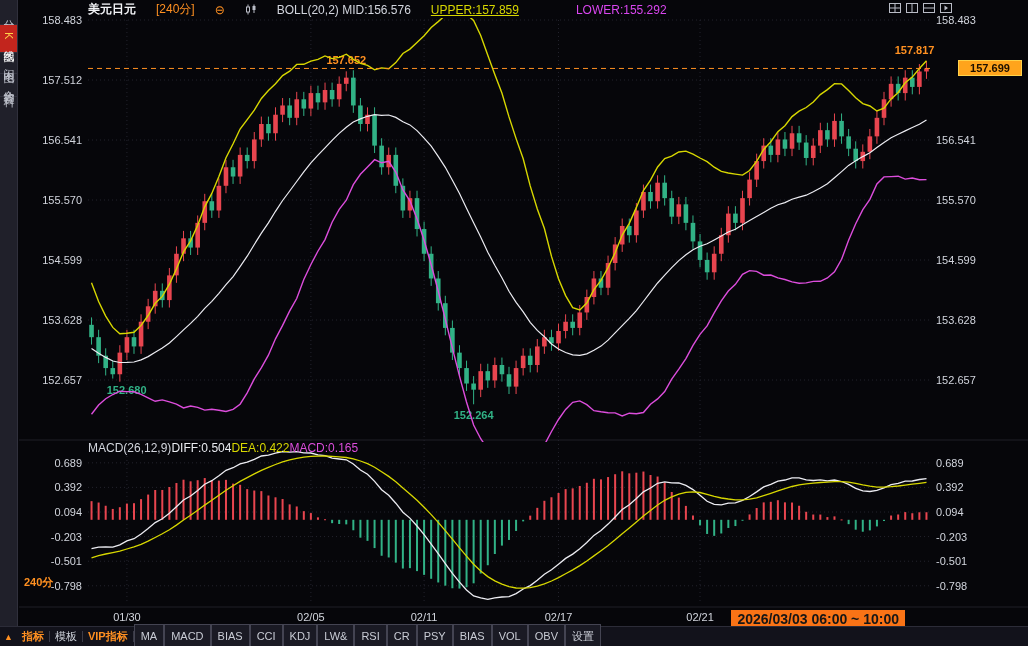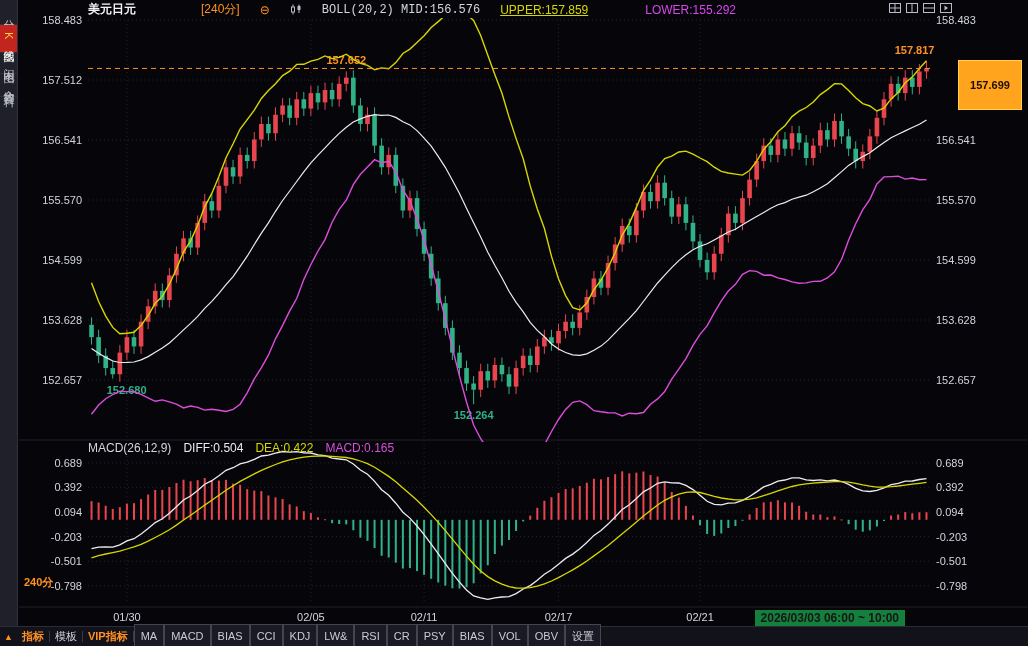--- a/index.html
+++ b/index.html
@@ -3,45 +3,45 @@
 <meta charset="utf-8">
 <style>
   html,body{margin:0;padding:0;background:#06060a;}
   .screen{position:relative;width:1028px;height:646px;background:#06060a;overflow:hidden;
           font-family:"Liberation Sans",sans-serif;color:#d2d5dd;}
   #chart{position:absolute;left:0;top:0;}
   svg text{font-family:"Liberation Sans",sans-serif;font-size:11px;}
   .hdr{position:absolute;left:88px;top:2px;height:15px;display:flex;align-items:center;gap:20px;
        font-size:12px;white-space:nowrap;z-index:4;}
   .sym{color:#f2f3f6;font-weight:bold;}
-  .per{color:#ff9021;margin-left:45px;}
+  .per{color:#ff9021;}
   .circ{color:#ff9021;font-size:12px;line-height:1;cursor:pointer;}
-  .bollb{color:#d2d5dd;font-family:Liberation Mono, monospace;}
+  .bollb{color:#d2d5dd;}
   .upperb{color:#d7d700;text-decoration:underline;}
   .lowerb{color:#d946ef;margin-left:37px;}
   .winbtns{position:absolute;right:76px;top:3px;display:flex;gap:5px;z-index:4;}
   .winbtns svg{display:block;cursor:pointer;}
   .sidebar{position:absolute;left:0;top:0;bottom:19px;width:18px;background:#20202a;
            border-right:1px solid #30303c;z-index:5;display:flex;flex-direction:column;
            align-items:center;padding-top:4px;box-sizing:border-box;}
   .side-item{writing-mode:vertical-rl;font-size:11px;letter-spacing:2px;color:#bfc2cc;
              padding:7px 1px;border-bottom:1px solid #30303c;cursor:pointer;}
   .side-item.active{background:#c2251d;color:#ffffff;}
   .side-item.active::first-letter{color:#ffd24a;}
-  .macdhdr{position:absolute;left:88px;top:441px;display:flex;gap:12px;font-size:12px;
+  .macdhdr{position:absolute;left:88px;top:441px;display:flex;font-size:12px;
            z-index:4;white-space:nowrap;}
   .pane-dot{position:absolute;left:4px;top:447px;width:8px;height:8px;border-radius:50%;
             background:#7e1c1c;border:1px solid #c04040;z-index:4;cursor:pointer;}
   .cpbox{position:absolute;right:6px;width:58px;text-align:center;background:#ffa41c;
          border:1px solid #ffd24a;color:#1c1000;font-size:11px;font-weight:bold;
-         padding:18px 2px;z-index:6;}
+         padding:1px 2px;z-index:6;}
   .axis-period{position:absolute;left:24px;top:575px;color:#ff9021;font-size:11px;
                font-weight:bold;z-index:4;}
-  .rangebox{position:absolute;right:123px;top:610px;background:#15803d;color:#161616;
-            font-size:12px;font-weight:bold;padding:1px 6px;z-index:4;}
+  .rangebox{position:absolute;right:123px;top:610px;background:#f97316;color:#161616;
+            font-size:14px;font-weight:bold;padding:1px 6px;z-index:4;}
   .watermark{position:absolute;right:28px;top:586px;font-family:"Liberation Serif",serif;
              font-size:29px;font-weight:bold;color:#eceef2;letter-spacing:1px;z-index:3;}
   .toolbar{position:absolute;left:0;right:0;bottom:0;height:19px;background:#12121b;
            border-top:1px solid #2c2c38;display:flex;align-items:center;padding:0 4px;
            gap:4px;z-index:7;font-size:11px;}
   .tb-arrow{color:#ff9021;font-size:9px;cursor:pointer;}
   .tb-items{display:flex;align-items:center;gap:0;}
   .tb-tab{padding:0 5px;color:#cfd3db;cursor:pointer;}
   .tb-tab.accent{color:#ff9021;font-weight:bold;}
   .vsep{width:1px;height:11px;background:#3a3a46;}

